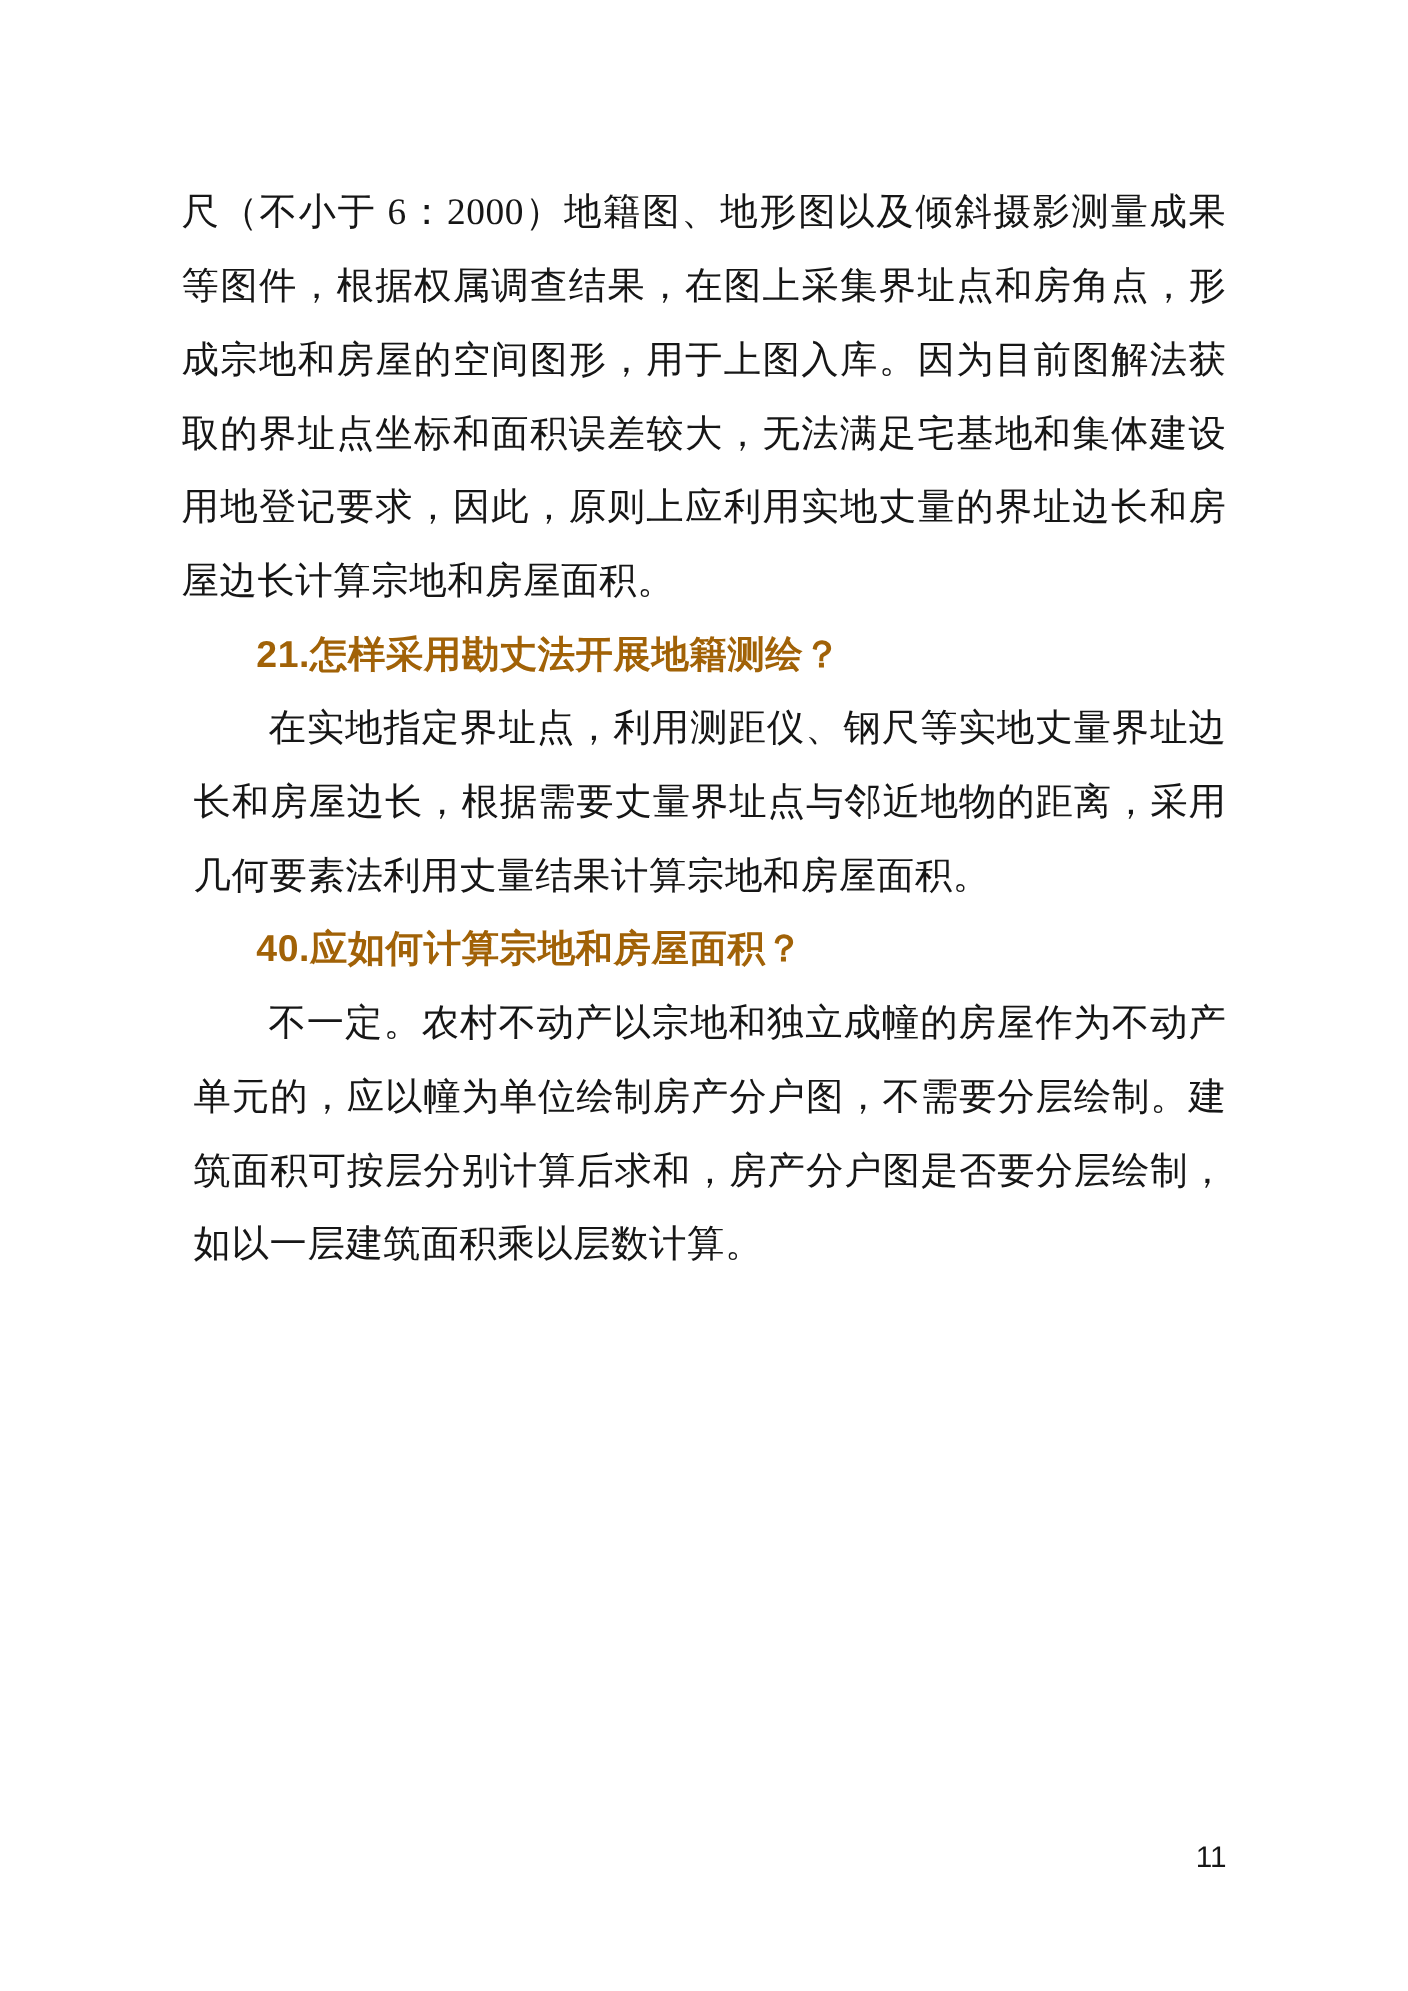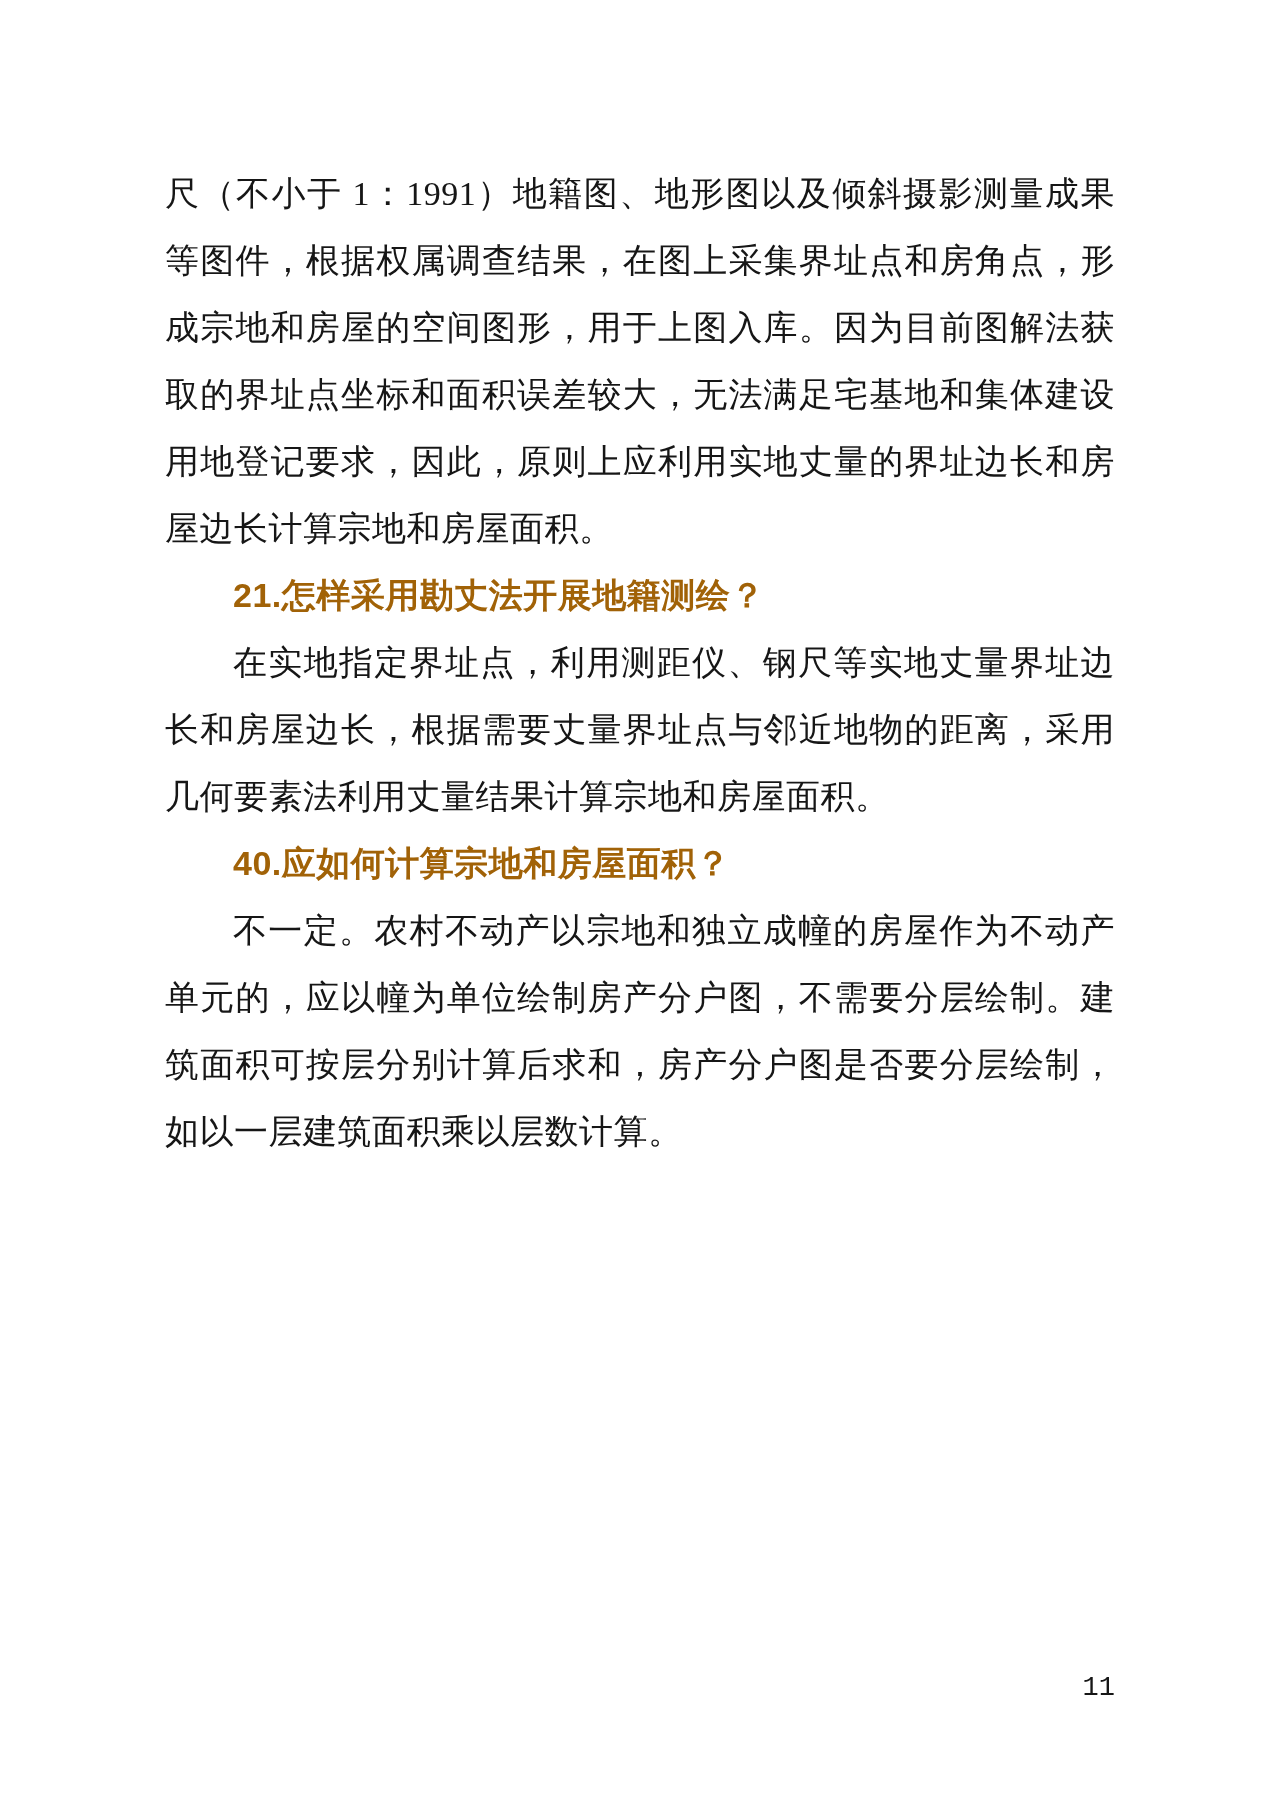--- a/index.html
+++ b/index.html
@@ -36,46 +36,47 @@
     line-height: 67px;
     font-weight: normal;
     letter-spacing: 0.5px;
   }
   .content p {
     text-align: justify;
     text-justify: inter-ideograph;
   }
   .content p.indent {
     text-indent: 2em;
+    margin-left: 11px;
   }
   .content h2 {
     font-family: "Liberation Sans", "DejaVu Sans", sans-serif;
     font-weight: bold;
     text-indent: 2em;
     color: #a16207;
   }
   .page-number {
     position: absolute;
     right: 165px;
     top: 1672px;
     font-size: 27px;
     line-height: 32px;
-    font-family: Liberation Mono, monospace;
+    font-family: Liberation Sans, sans-serif;
     color: #161616;
     margin-left: 36px;
   }
 </style>
 </head>
 <body>
 
 <div class="page">
 
   <div class="content">
 
-    <p>尺（不小于 1：1991）地籍图、地形图以及倾斜摄影测量成果等图件，根据权属调查结果，在图上采集界址点和房角点，形成宗地和房屋的空间图形，用于上图入库。因为目前图解法获取的界址点坐标和面积误差较大，无法满足宅基地和集体建设用地登记要求，因此，原则上应利用实地丈量的界址边长和房屋边长计算宗地和房屋面积。</p>
+    <p>尺（不小于 6：2000）地籍图、地形图以及倾斜摄影测量成果等图件，根据权属调查结果，在图上采集界址点和房角点，形成宗地和房屋的空间图形，用于上图入库。因为目前图解法获取的界址点坐标和面积误差较大，无法满足宅基地和集体建设用地登记要求，因此，原则上应利用实地丈量的界址边长和房屋边长计算宗地和房屋面积。</p>
 
     <h2>21.怎样采用勘丈法开展地籍测绘？</h2>
 
     <p class="indent">在实地指定界址点，利用测距仪、钢尺等实地丈量界址边长和房屋边长，根据需要丈量界址点与邻近地物的距离，采用几何要素法利用丈量结果计算宗地和房屋面积。</p>
 
     <h2>40.应如何计算宗地和房屋面积？</h2>
 
 
 
     <p class="indent">不一定。农村不动产以宗地和独立成幢的房屋作为不动产单元的，应以幢为单位绘制房产分户图，不需要分层绘制。建筑面积可按层分别计算后求和，房产分户图是否要分层绘制，如以一层建筑面积乘以层数计算。</p>

